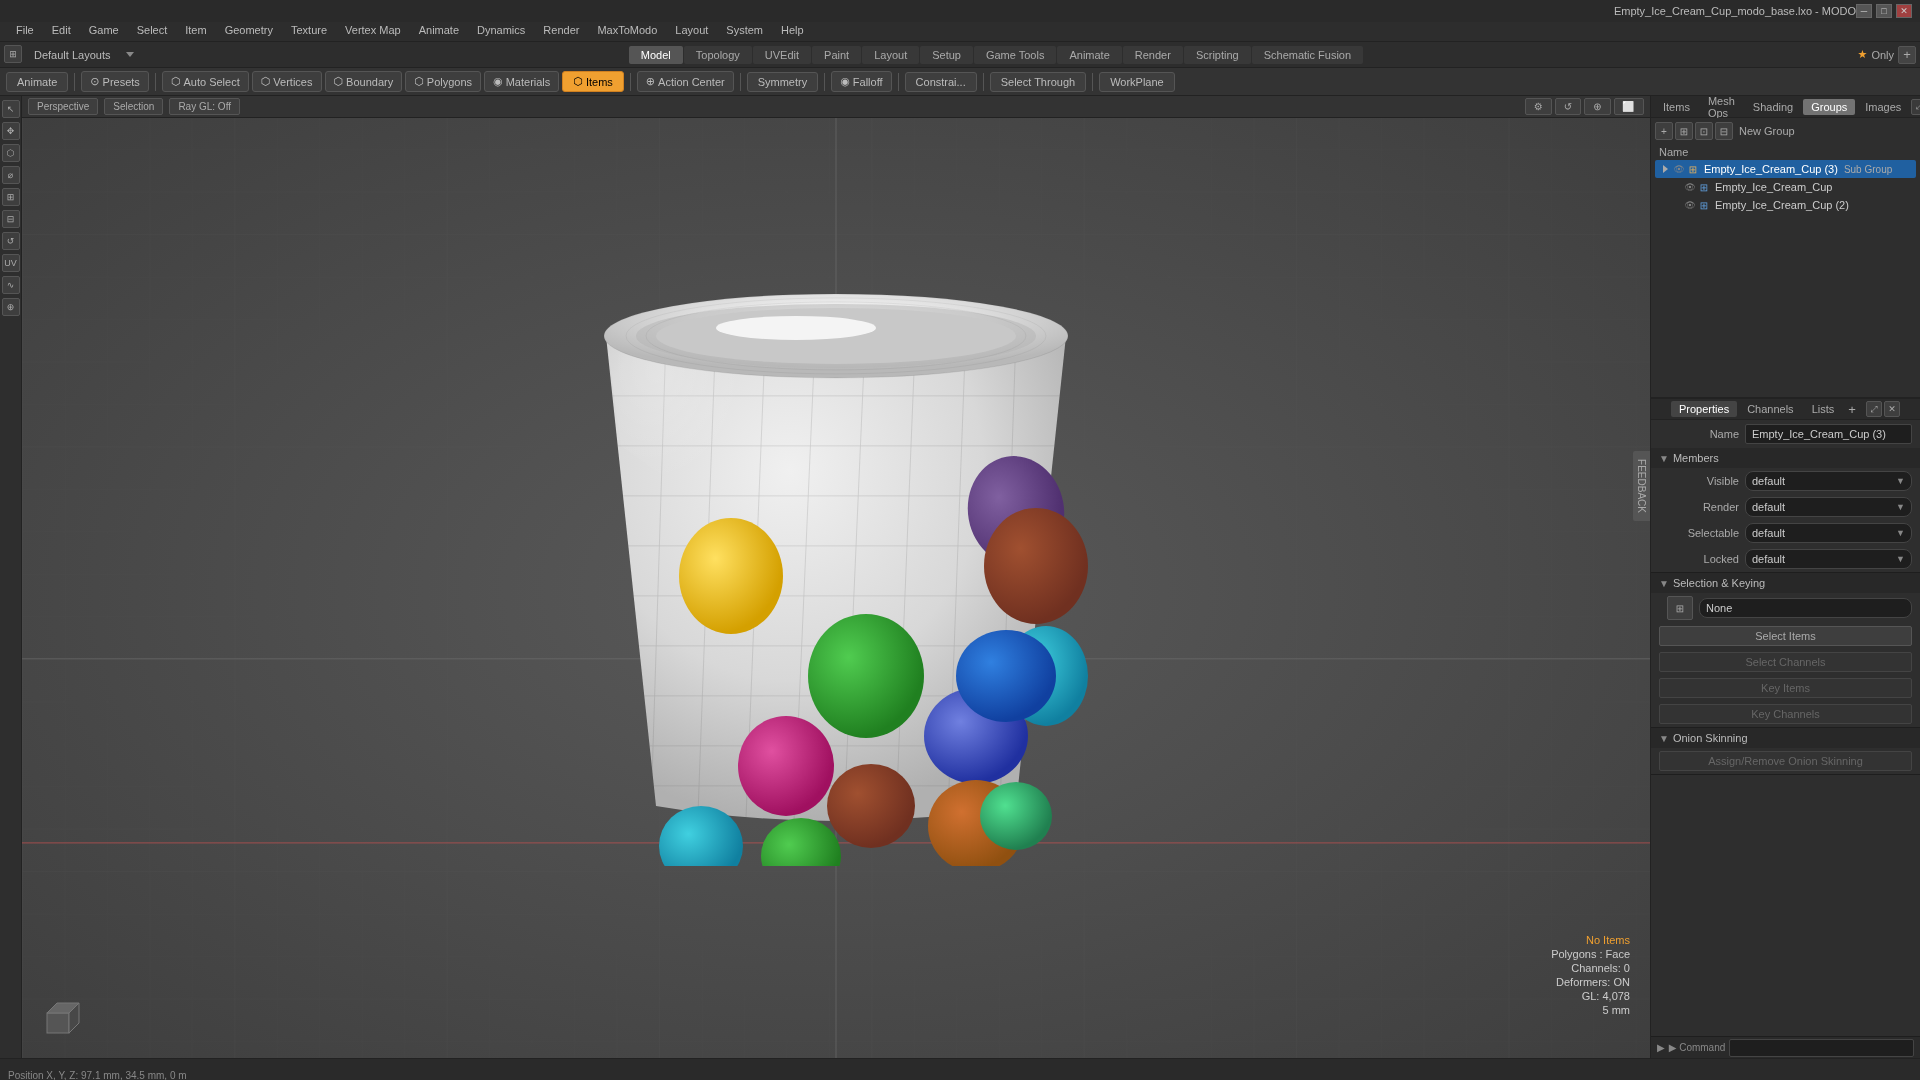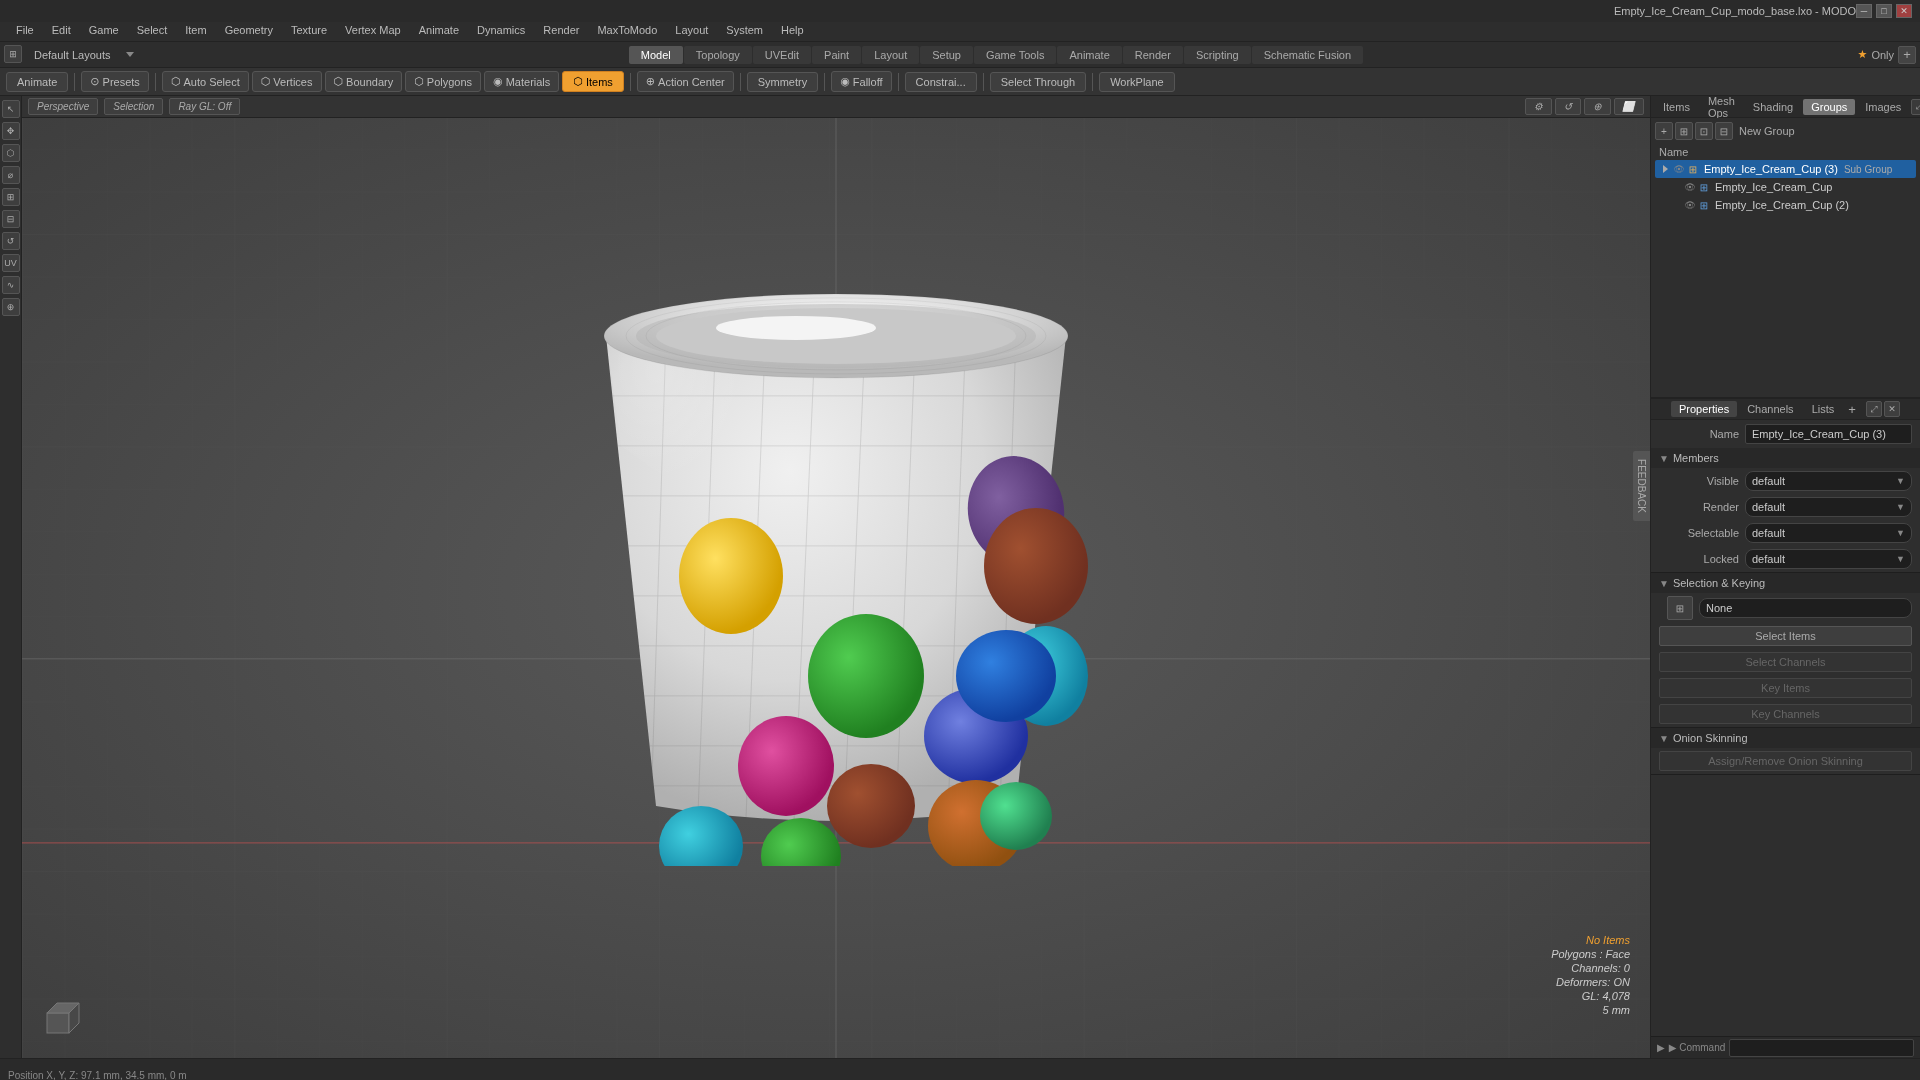--- a/index.html
+++ b/index.html
@@ -34,21 +34,21 @@
     .mode-btn-icon { padding: 3px 8px; font-size: 11px; color: #bbb; background: #3e3e3e; border: 1px solid #555; border-radius: 3px; cursor: pointer; display: flex; align-items: center; gap: 3px; }
 
     
     #main-layout { display: flex; width: 1920px; height: calc(1080px - 22px - 20px - 26px - 28px - 22px); }
 
     
     #left-sidebar { width: 22px; background: #2e2e2e; border-right: 1px solid #222; display: flex; flex-direction: column; align-items: center; padding-top: 4px; gap: 2px; }
     .sidebar-icon { width: 18px; height: 18px; background: #3e3e3e; border: 1px solid #555; border-radius: 2px; display: flex; align-items: center; justify-content: center; font-size: 9px; color: #aaa; cursor: pointer; margin-bottom: 2px; }
 
     
-    #viewport { flex: 1; background: #4a4a4a; position: relative; overflow: hidden; font-style: italic; }
+    #viewport { flex: 1; background: #4a4a4a; position: relative; overflow: hidden; }
     #viewport-toolbar { height: 22px; background: #333; display: flex; align-items: center; padding: 0 6px; gap: 6px; border-bottom: 1px solid #222; }
     .vp-btn { padding: 2px 8px; font-size: 10px; color: #aaa; background: #3e3e3e; border: 1px solid #555; border-radius: 2px; cursor: pointer; }
     .vp-canvas { width: 100%; height: calc(100% - 22px); background: #4a4a4a; position: relative; display: flex; align-items: center; justify-content: center; overflow: hidden; }
 
     
     .grid-overlay { position: absolute; top: 0; left: 0; width: 100%; height: 100%; pointer-events: none; }
 
     
     #status-bar { height: 34px; background: #2a2a2a; display: flex; align-items: center; padding: 0 8px; border-top: 1px solid #222; font-size: 10px; color: #888; gap: 20px; }
 

